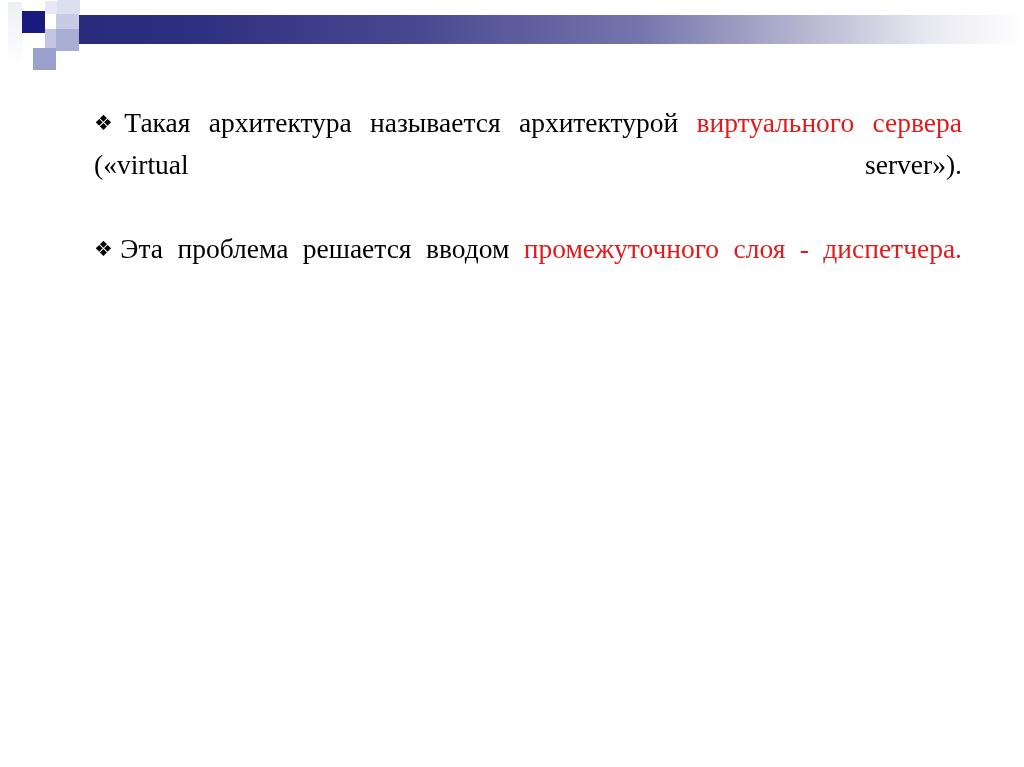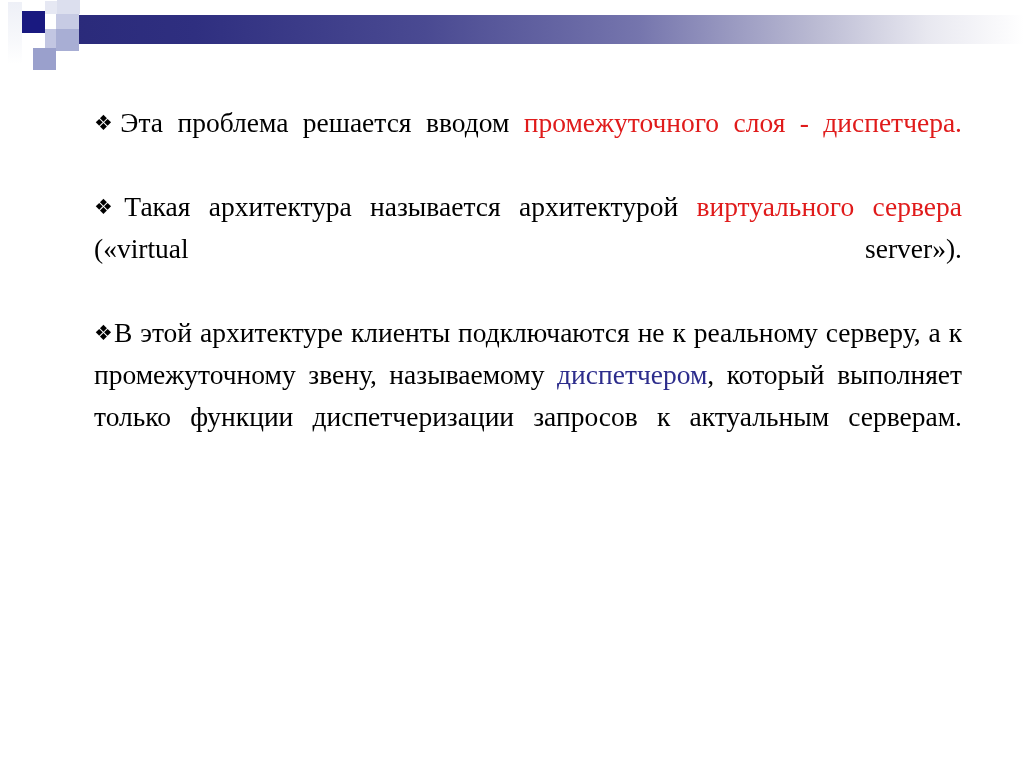--- a/index.html
+++ b/index.html
@@ -98,25 +98,22 @@
   <div class="deco-sq sq-mid1"></div>
   <div class="deco-sq sq-lav1"></div>
   <div class="deco-sq sq-mid2"></div>
   <div class="deco-sq sq-lav2"></div>
   <div class="deco-sq sq-navy-b"></div>
 </div>
 
 <div class="content">
 
   <p class="para">
-    <span class="bullet">❖</span><span class="black">Эта проблема решается вводом </span><span class="red">промежуточного слоя - диспетчера.</span>
-  </p>
-
-  <p class="para">
     <span class="bullet">❖</span><span class="black">Такая архитектура называется архитектурой </span><span class="red">виртуального сервера</span><span class="black"> («virtual server»).</span>
   </p>
 
   <p class="para">
-    <span class="bullet">❖</span><span class="black">В этой архитектуре клиенты подключаются не к реальному серверу, а к промежуточному звену, называемому </span><span class="blue">диспетчером</span><span class="black">, который выполняет только функции диспетчеризации запросов к актуальным серверам.</span>
+    <span class="bullet">❖</span><span class="black">Эта проблема решается вводом </span><span class="red">промежуточного слоя - диспетчера.</span>
   </p>
+
 
 
 </div>
 
 </body></html>

